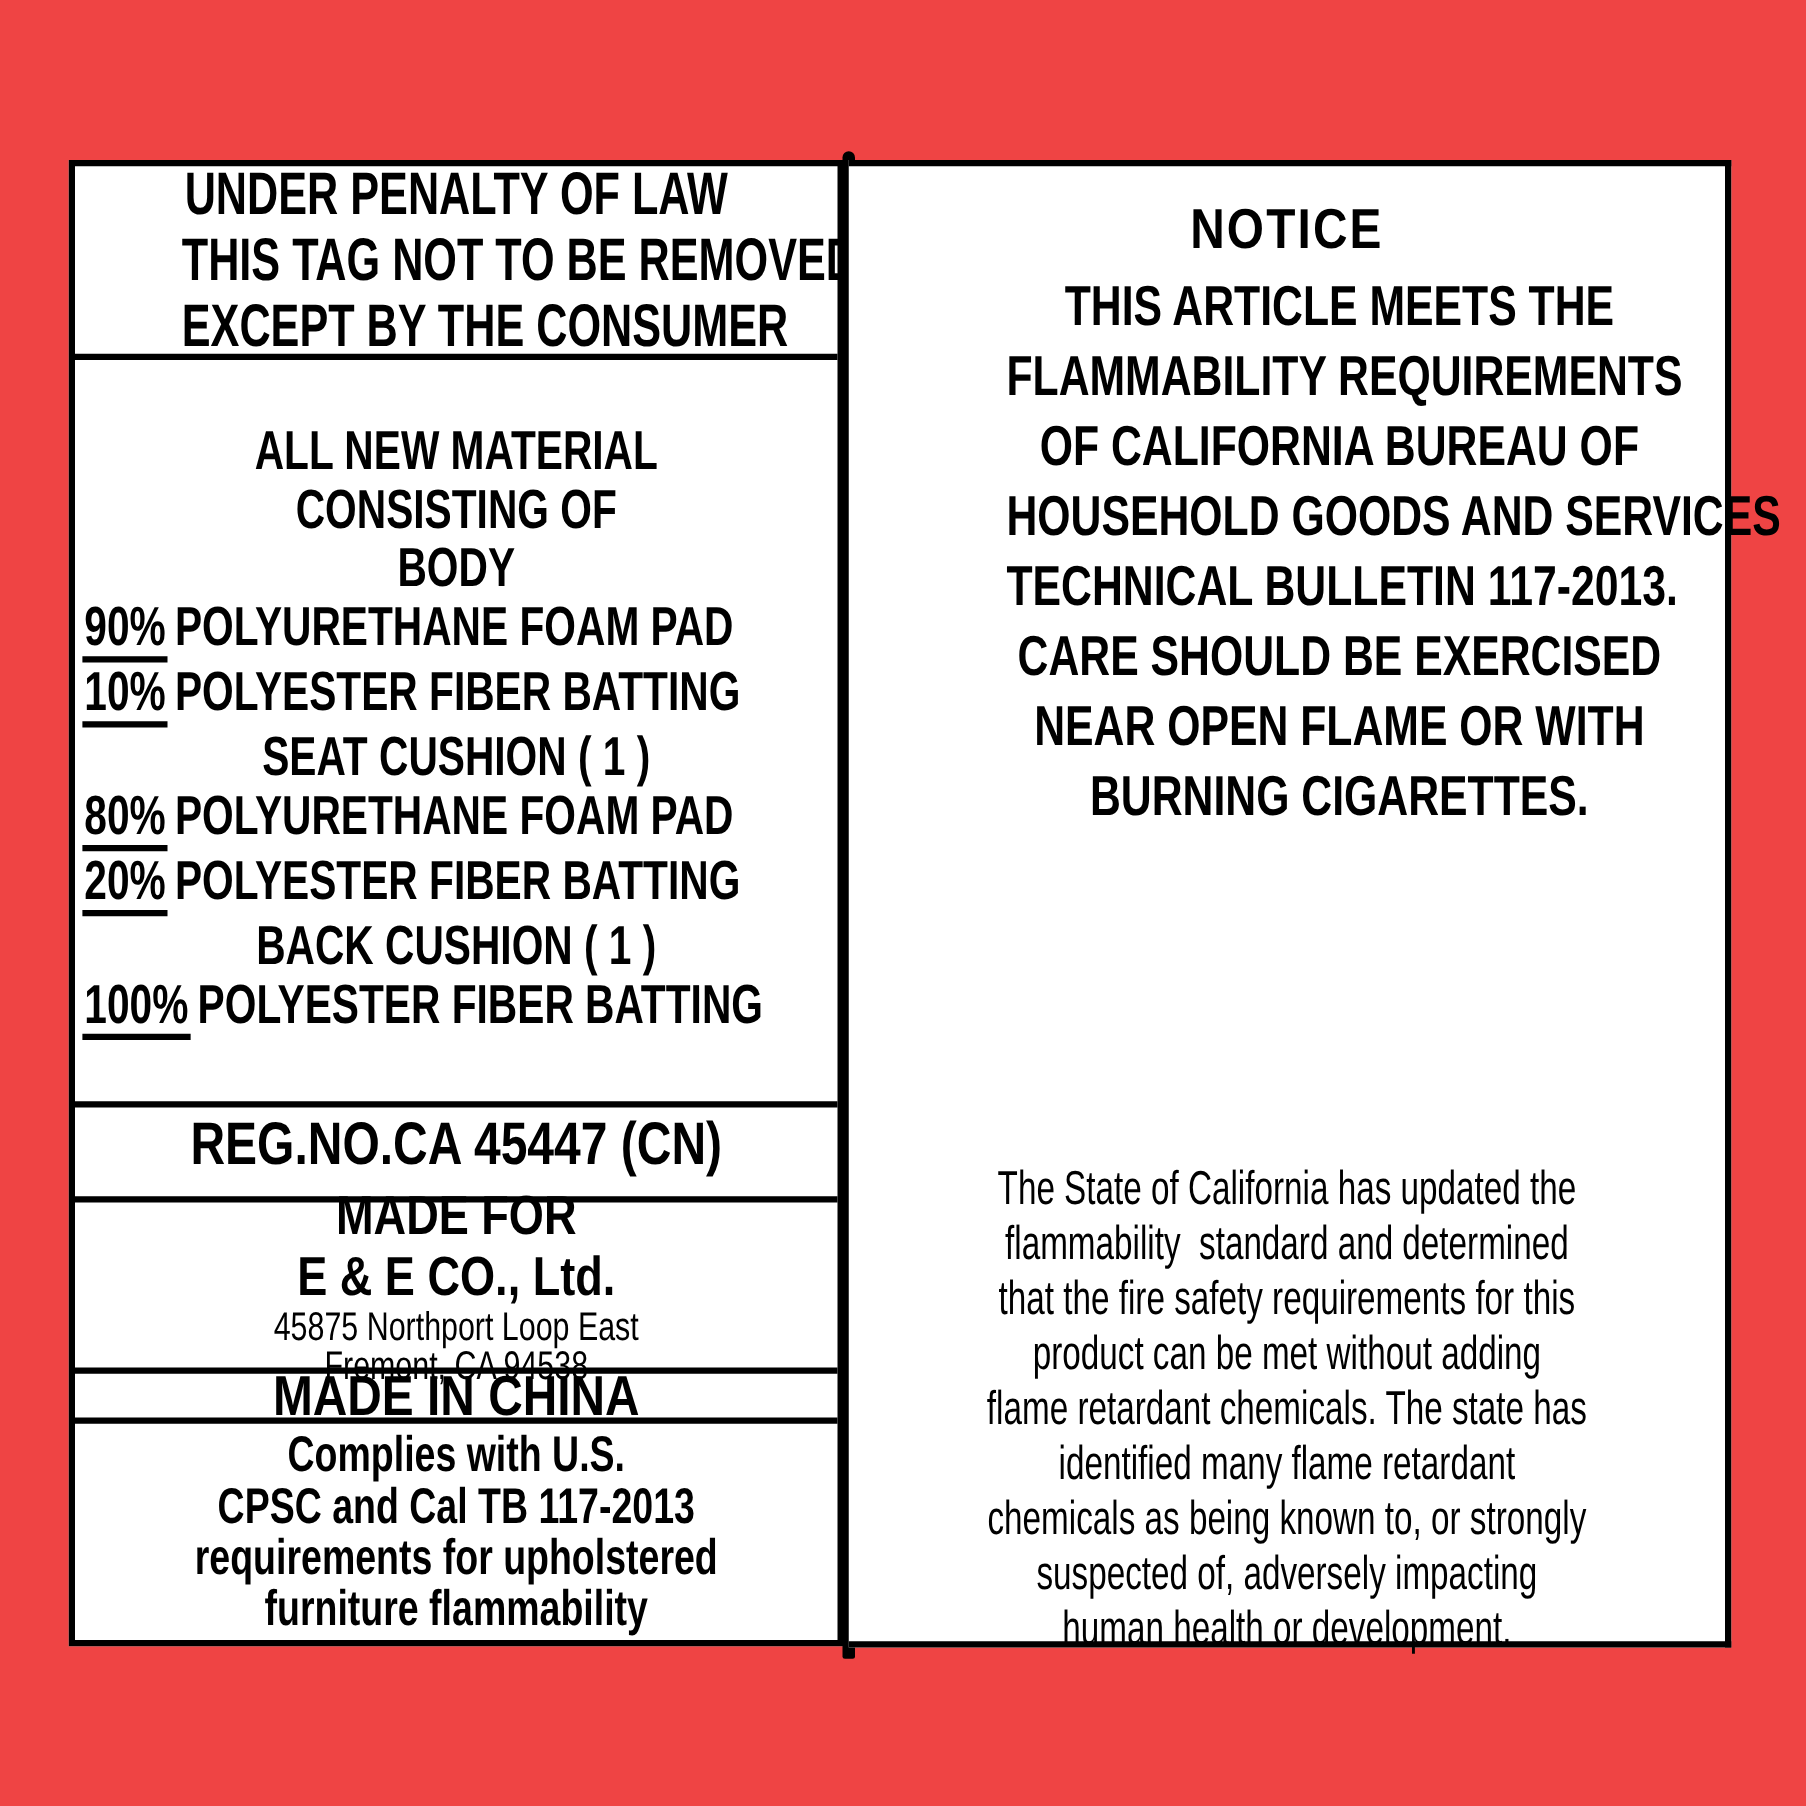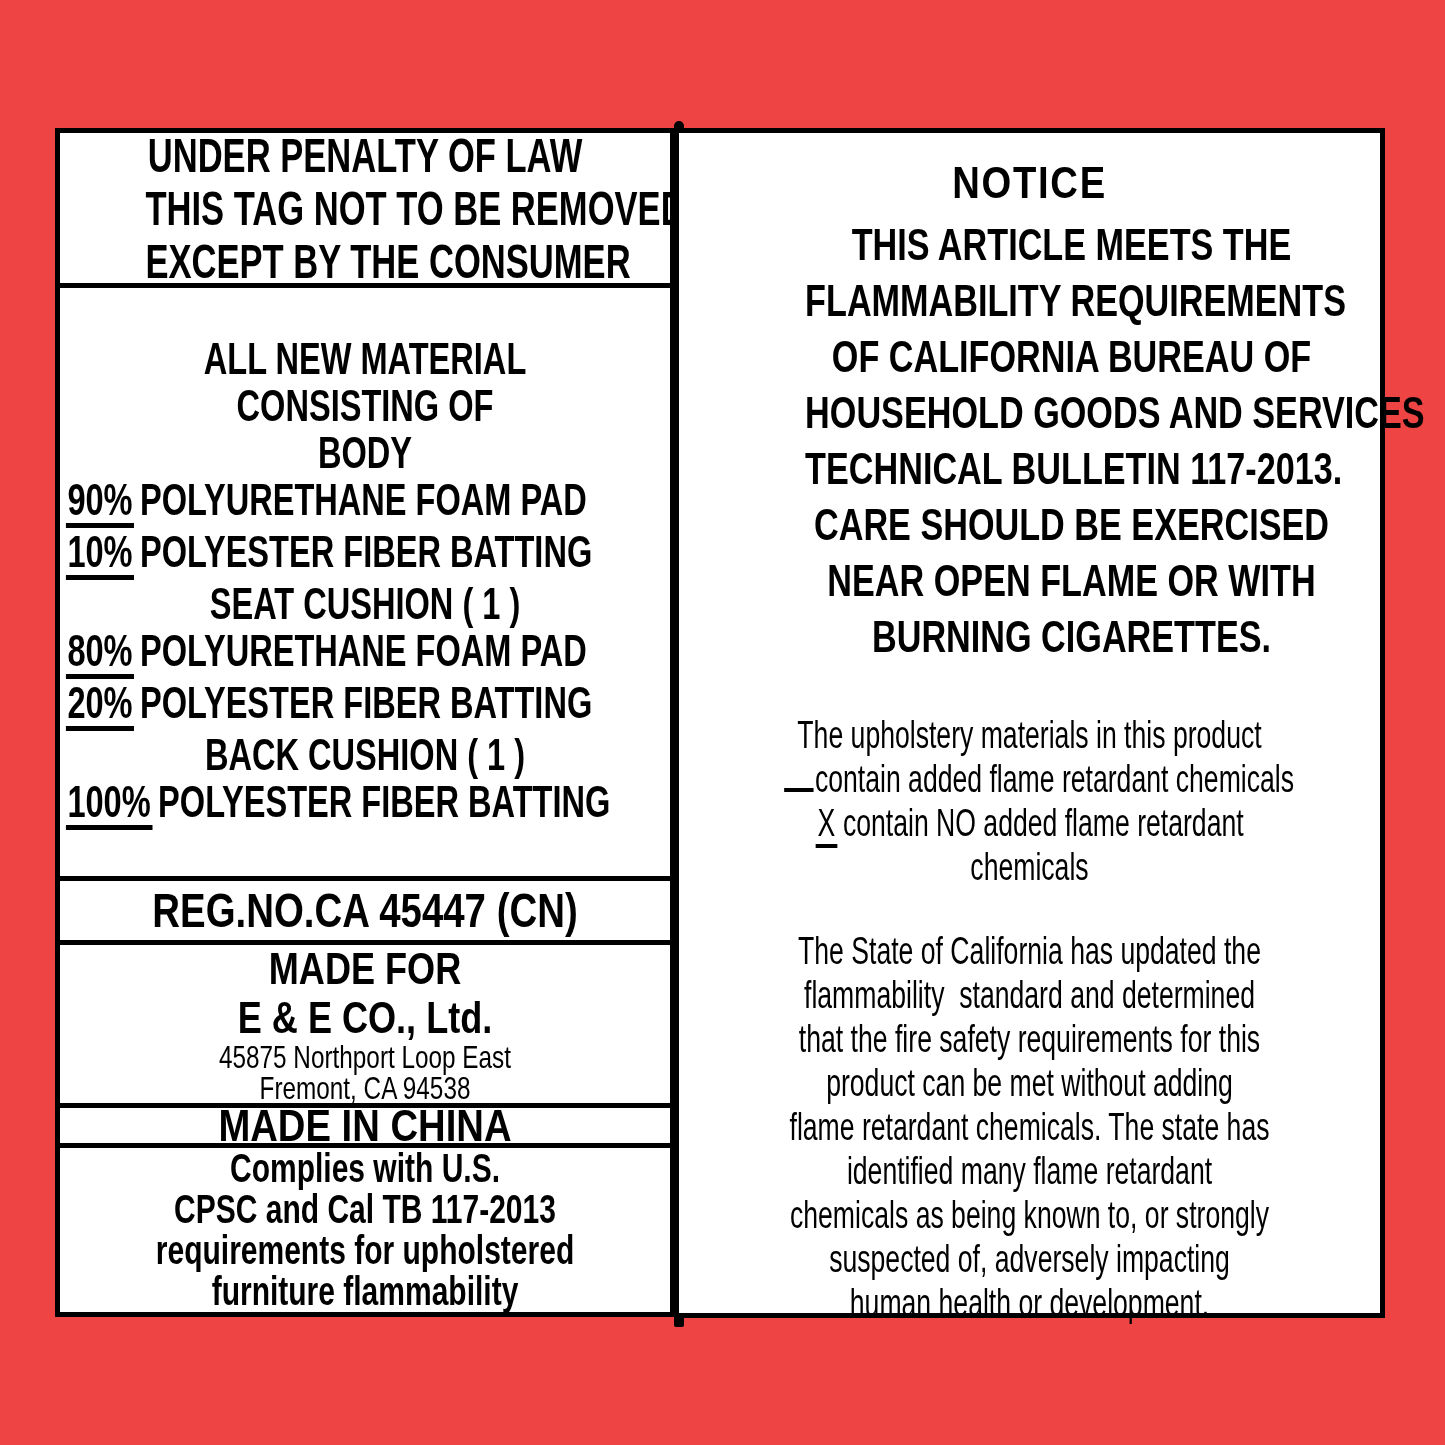--- a/index.html
+++ b/index.html
@@ -13,21 +13,21 @@
     position:absolute;left:55px;top:128px;width:620px;height:1189px;
     border:5px solid #000;box-sizing:border-box;background:#fff;
     display:flex;flex-direction:column;
   }
   .sec{display:flex;flex-direction:column;justify-content:center;text-align:center;box-sizing:border-box;}
   .sec + .sec{border-top:5px solid #000;}
   .sec-penalty{height:150px;}
   .sec-materials{height:598px;}
   .sec-reg{height:64px;}
   .sec-cert{height:90px;}
-  .sec-madefor{height:163px;}
+  .sec-madefor{height:137px;margin-top:12px;}
   .sec-madein{height:40px;}
   .sec-comply{flex:1;}
   .penalty-line{font-size:48px;line-height:53px;font-weight:bold;transform:scaleX(0.72);transform-origin:center;}
   .mat-line{font-size:44px;line-height:47px;font-weight:bold;transform:scaleX(0.74);transform-origin:center;}
   .mat-left{text-align:left;transform-origin:left center;padding-left:8px;}
   .pct{border-bottom:5px solid #000;padding:0 2px;margin-right:8px;display:inline-block;}
   .reg-line{font-size:48px;line-height:50px;font-weight:bold;transform:scaleX(0.80);transform-origin:center;}
   .cert-line{font-size:30px;line-height:31px;font-weight:bold;transform:scaleX(0.68);transform-origin:center;}
   .madefor-line{font-size:44px;line-height:49px;font-weight:bold;transform:scaleX(0.82);transform-origin:center;}
   .addr-line{font-size:32px;line-height:31px;font-weight:normal;transform:scaleX(0.76);transform-origin:center;}
@@ -112,26 +112,20 @@
       <div class="line">THIS ARTICLE MEETS THE</div>
       <div class="line">FLAMMABILITY REQUIREMENTS</div>
       <div class="line">OF CALIFORNIA BUREAU OF</div>
       <div class="line">HOUSEHOLD GOODS AND SERVICES</div>
       <div class="line">TECHNICAL BULLETIN 117-2013.</div>
       <div class="line">CARE SHOULD BE EXERCISED</div>
       <div class="line">NEAR OPEN FLAME OR WITH</div>
       <div class="line">BURNING CIGARETTES.</div>
     </div>
 
-    <div class="rp-abs rp-fr">
-      <div class="line">The upholstery materials in this product</div>
-      <div class="line"><span class="blank"></span><span>contain added flame retardant chemicals</span></div>
-      <div class="line"><span class="xmark">X</span><span>contain NO added flame retardant</span></div>
-      <div class="line">chemicals</div>
-    </div>
 
     <div class="rp-abs rp-state">
       <div class="line">The State of California has updated the</div>
       <div class="line">flammability  standard and determined</div>
       <div class="line">that the fire safety requirements for this</div>
       <div class="line">product can be met without adding</div>
       <div class="line">flame retardant chemicals. The state has</div>
       <div class="line">identified many flame retardant</div>
       <div class="line">chemicals as being known to, or strongly</div>
       <div class="line">suspected of, adversely impacting</div>

